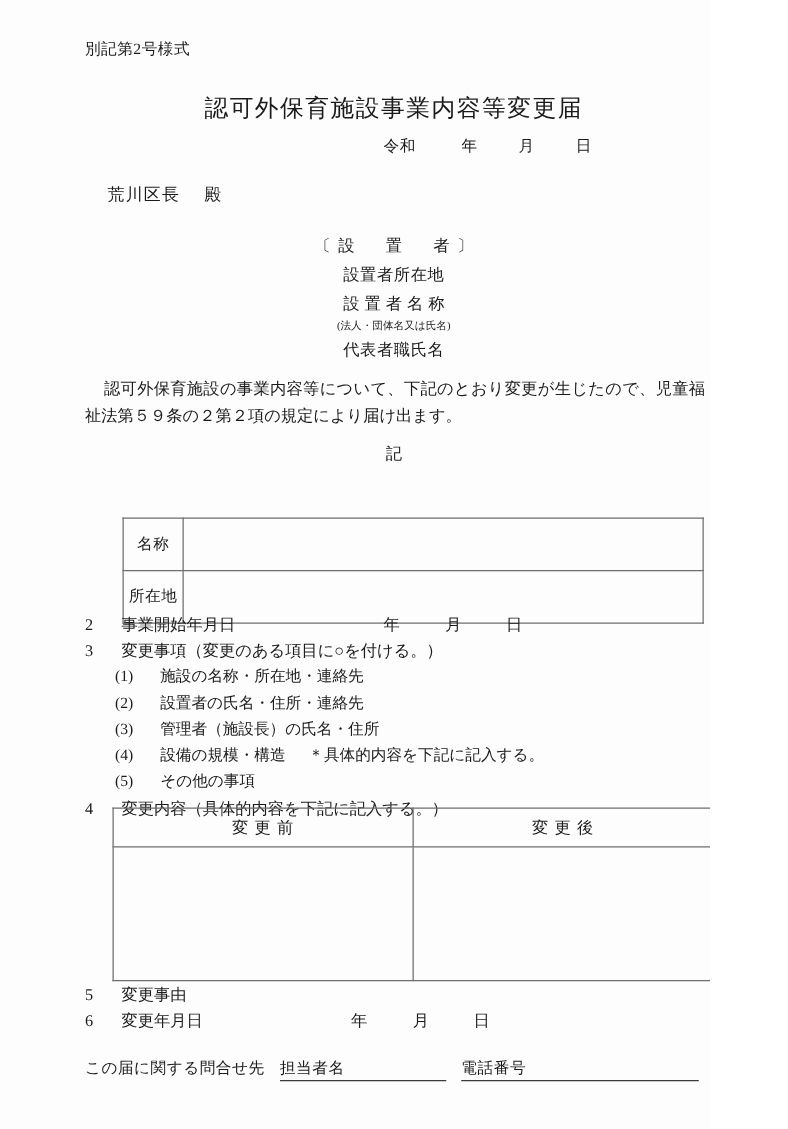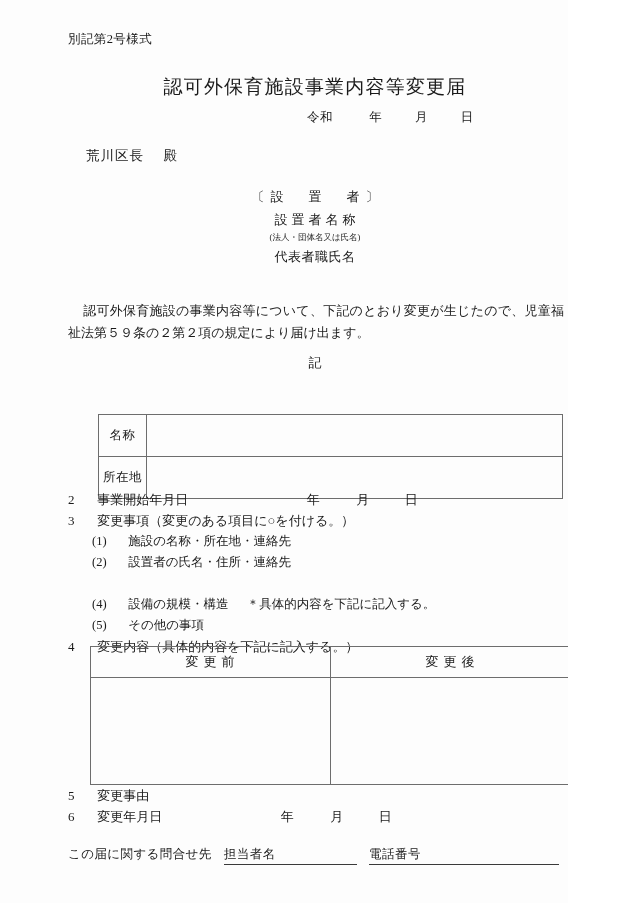--- a/index.html
+++ b/index.html
@@ -220,20 +220,21 @@
     <span>日</span>
   </div>
 
   <div class="abs" id="addressee">
     <span>荒川区長</span>
     <span class="dono">殿</span>
   </div>
 
   <div class="abs" id="establisher">
     <div class="brackets">〔設　置　者〕</div>
+    <div class="row">設置者所在地</div>
     <div class="row spaced">設置者名称</div>
     <div class="sub">(法人・団体名又は氏名)</div>
     <div class="row rep">代表者職氏名</div>
   </div>
 
   <div class="abs" id="body-para"><span class="indent"></span><span>認可外保育施設の事業内容等について、下記のとおり変更が生じたので、児童福祉法第５９条の２第２項の規定により届け出ます。</span></div>
 
   <div class="abs" id="ki-mark">記</div>
 
 
@@ -267,20 +268,24 @@
   </div>
 
   <div class="subitem" id="sub1">
     <span class="snum">(1)</span>
     <span>施設の名称・所在地・連絡先</span>
   </div>
   <div class="subitem" id="sub2">
     <span class="snum">(2)</span>
     <span>設置者の氏名・住所・連絡先</span>
   </div>
+  <div class="subitem" id="sub3">
+    <span class="snum">(3)</span>
+    <span>管理者（施設長）の氏名・住所</span>
+  </div>
   <div class="subitem" id="sub4">
     <span class="snum">(4)</span>
     <span>設備の規模・構造</span>
     <span class="gap-star"></span>
     <span>＊具体的内容を下記に記入する。</span>
   </div>
   <div class="subitem" id="sub5">
     <span class="snum">(5)</span>
     <span>その他の事項</span>
   </div>

